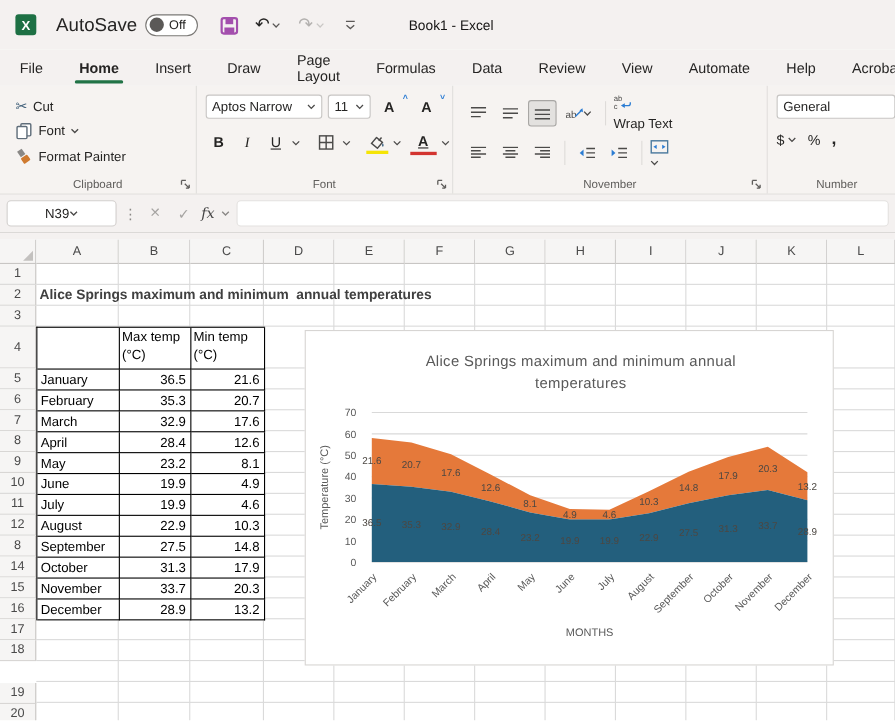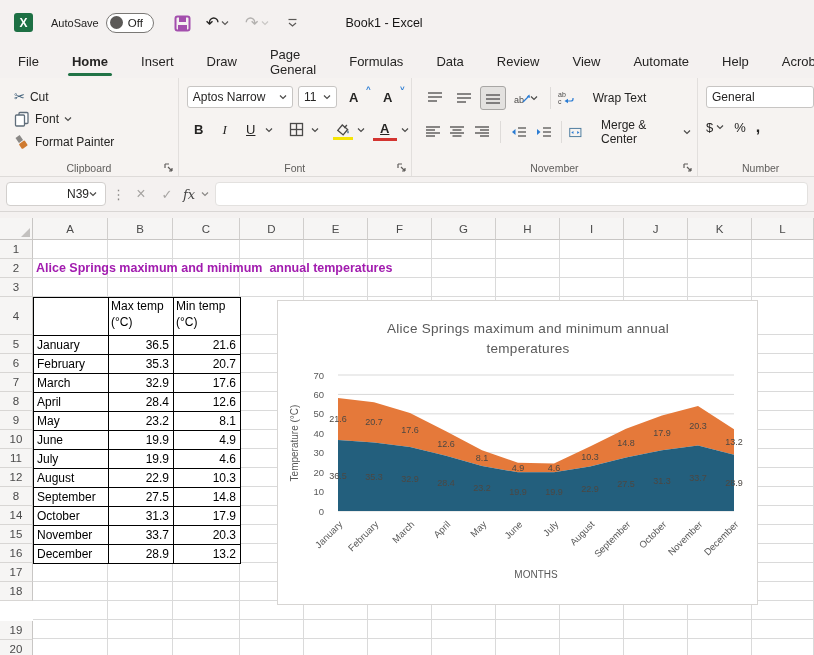--- a/index.html
+++ b/index.html
@@ -2,21 +2,21 @@
 <html><head>
 <meta charset="utf-8">
 <style>
   html,body{margin:0;padding:0;background:#fff;}
   #app{width:814px;height:655px;overflow:hidden;position:relative;font-family:"Liberation Sans",sans-serif;color:#252423;background:#fff;}
 
   
   .titlebar{height:45px;background:#f4f1f0;display:flex;align-items:center;gap:10px;padding-left:14px;box-sizing:border-box;}
   .appicon{width:19px;height:19px;border-radius:3px;background:#1d7044;color:#fff;font-weight:bold;font-size:12px;display:flex;align-items:center;justify-content:center;}
   .autosave-wrap{display:flex;align-items:center;gap:7px;margin-left:8px;}
-  .autosave-label{font-size:11px;}
+  .autosave-label{font-size:17px;}
   .toggle{width:48px;height:20px;border:1px solid #7a7875;border-radius:11px;background:#fff;display:flex;align-items:center;padding:0 3px;box-sizing:border-box;gap:5px;cursor:pointer;}
   .knob{width:13px;height:13px;border-radius:50%;background:#5b5957;}
   .toggle-state{font-size:11.5px;color:#252423;}
   .qat-btn{font-size:16px;line-height:1;color:#252423;display:flex;align-items:center;gap:2px;}
   .qat-btn.disabled{color:#b3b1af;}
   .doc-title{font-size:12.5px;margin-left:38px;color:#161514;}
 
   
   .tabrow{height:33px;background:#f4f1f0;display:flex;align-items:stretch;gap:33px;padding-left:18px;font-size:13px;}
   .tab{display:flex;align-items:center;position:relative;cursor:pointer;color:#252423;}
@@ -48,48 +48,48 @@
   .az sup{position:absolute;top:-2px;right:0;font-size:8px;color:#2b7cd3;}
   .vdiv{width:1px;height:22px;background:#dedbd9;margin:0 4px;}
   .colorbar{position:absolute;left:2px;right:2px;bottom:1px;height:3px;}
 
   
   .g-align{width:295px;padding:8px 6px 18px 10px;}
   .alrow{display:flex;align-items:center;gap:3px;}
   .alrow+.alrow{margin-top:8px;}
   .al-btn{width:24px;height:22px;display:flex;align-items:center;justify-content:center;cursor:pointer;border-radius:3px;border:1px solid transparent;}
   .al-btn.selected{background:#e3e1df;border-color:#a8a6a4;}
-  .txt-btn{font-size:12px;display:flex;align-items:center;gap:19px;cursor:pointer;}
+  .txt-btn{font-size:12px;display:flex;align-items:flex-start;gap:5px;cursor:pointer;flex-direction:column;}
 
   
   .g-num{flex:1;padding:8px 0 18px 8px;}
   .numrow2{display:flex;align-items:center;gap:10px;margin-top:10px;font-size:13px;}
   .numsym{cursor:pointer;display:flex;align-items:center;gap:3px;}
 
   
   .fbar{height:35px;background:#f4f1f0;border-bottom:1px solid #d9d6d4;display:flex;align-items:center;padding:0 6px;gap:6px;box-sizing:border-box;}
-  .namebox{width:100px;height:24px;background:#fff;border:1px solid #d2cfcd;border-radius:4px;display:flex;align-items:center;justify-content:flex-end;padding:0 8px;font-size:12px;box-sizing:border-box;cursor:pointer;}
+  .namebox{width:100px;height:24px;background:#fff;border:1px solid #d2cfcd;border-radius:4px;display:flex;align-items:center;justify-content:center;padding:0 8px;font-size:12px;box-sizing:border-box;cursor:pointer;}
   .fdots{color:#8a8886;font-size:13px;}
   .fbtn{color:#a6a4a2;font-size:13px;width:20px;text-align:center;cursor:pointer;}
   .fx{font-family:"DejaVu Serif",serif;font-style:italic;font-size:13px;color:#444;cursor:pointer;}
   .finput{flex:1;height:24px;background:#fff;border:1px solid #e3e1df;border-radius:4px;font-size:12px;display:flex;align-items:center;padding:0 6px;box-sizing:border-box;}
   .fspacer{height:6px;background:#f4f1f0;}
 
   
   .sheet{position:relative;width:814px;height:437px;background:#fff;}
   .corner{position:absolute;left:0;top:0;width:33px;height:22px;background:#f6f5f4;border-right:1px solid #c8c6c4;border-bottom:1px solid #c8c6c4;box-sizing:border-box;}
   .corner::after{content:"";position:absolute;right:2px;bottom:2px;border-left:9px solid transparent;border-bottom:9px solid #c3c1bf;}
   #colheaders{position:absolute;left:33px;top:0;height:22px;display:flex;}
   .colhdr{height:22px;box-sizing:border-box;border-right:1px solid #d0cecc;border-bottom:1px solid #c8c6c4;background:#f6f5f4;color:#4a4a4a;font-size:11.5px;display:flex;align-items:center;justify-content:center;cursor:pointer;}
   #rowheaders{position:absolute;left:0;top:22px;width:33px;}
   .rowhdr{width:33px;box-sizing:border-box;border-right:1px solid #c8c6c4;border-bottom:1px solid #d8d6d4;background:#f6f5f4;color:#4a4a4a;font-size:11.5px;display:flex;align-items:center;justify-content:center;cursor:pointer;}
   #cells{position:absolute;left:33px;top:22px;width:781px;height:415px;}
   .vline{position:absolute;top:0;width:1px;height:437px;background:#dadada;}
   .hline{position:absolute;left:0;height:1px;width:781px;background:#dadada;}
-  .sheet-title{position:absolute;left:3px;top:21px;font-weight:bold;font-size:12.5px;color:#a21caf;white-space:pre;}
+  .sheet-title{position:absolute;left:3px;top:21px;font-weight:bold;font-size:12.5px;color:#404040;white-space:pre;}
 
   
   #datatable{position:absolute;left:0;top:57px;display:grid;grid-template-columns:75px 65px 67px;grid-template-rows:38px;grid-auto-rows:19px;border-top:1px solid #000;border-left:1px solid #000;background:#fff;font-size:12px;color:#000;}
   .tcell{border-right:1px solid #000;border-bottom:1px solid #000;box-sizing:border-box;overflow:hidden;}
   .tcell.c0{padding-left:3px;display:flex;align-items:center;}
   .tcell.num{padding-right:4px;display:flex;align-items:center;justify-content:flex-end;}
   .tcell.thead{padding:1px 2px;line-height:1.3;display:block;align-items:flex-start;}
 
   
   #chart{position:absolute;left:244px;top:60px;width:481px;height:305px;background:#fff;border:1px solid #d7d5d3;box-sizing:border-box;}
@@ -141,21 +141,21 @@
         </svg>
     </span>
     <span class="doc-title">Book1  -  Excel</span>
   </div>
 
   <div class="tabrow" id="tabs">
       <div class="tab">File</div>
       <div class="tab active">Home</div>
       <div class="tab">Insert</div>
       <div class="tab">Draw</div>
-      <div class="tab">Page General</div>
+      <div class="tab">Page Layout</div>
       <div class="tab">Formulas</div>
       <div class="tab">Data</div>
       <div class="tab">Review</div>
       <div class="tab">View</div>
       <div class="tab">Automate</div>
       <div class="tab">Help</div>
       <div class="tab">Acrobat</div>
     </div>
 
   <div class="ribbon">
@@ -344,21 +344,20 @@
               <line x1="7" y1="10" x2="15" y2="10" stroke="#4b4a49" stroke-width="1.2"></line>
             </svg>
           </div>
         <div class="vdiv"></div>
         <div class="txt-btn">
           <svg width="17" height="13" viewBox="0 0 17 13">
               <rect x="1" y="1" width="15" height="11" fill="none" stroke="#4b7a9e" stroke-width="1.3"></rect>
               <polygon points="3,6.5 6,4.5 6,8.5" fill="#2b7cd3"></polygon>
               <polygon points="14,6.5 11,4.5 11,8.5" fill="#2b7cd3"></polygon>
             </svg>
-          <span>Merge &amp; Center</span>
           <svg class="chev" viewBox="0 0 8 6">
               <polyline points="1,1.5 4,4.5 7,1.5" fill="none" stroke="#4b4a49" stroke-width="1.2"></polyline>
             </svg>
         </div>
       </div>
       <span class="group-label">November</span>
       <svg class="launcher" viewBox="0 0 11 11">
           <path d="M2 2 h4 M2 2 v4" stroke="#5f5d5b" fill="none" stroke-width="1.2"></path>
           <path d="M5 5 l4 4 M9 9 v-3 M9 9 h-3" stroke="#5f5d5b" fill="none" stroke-width="1.2"></path>
         </svg>

